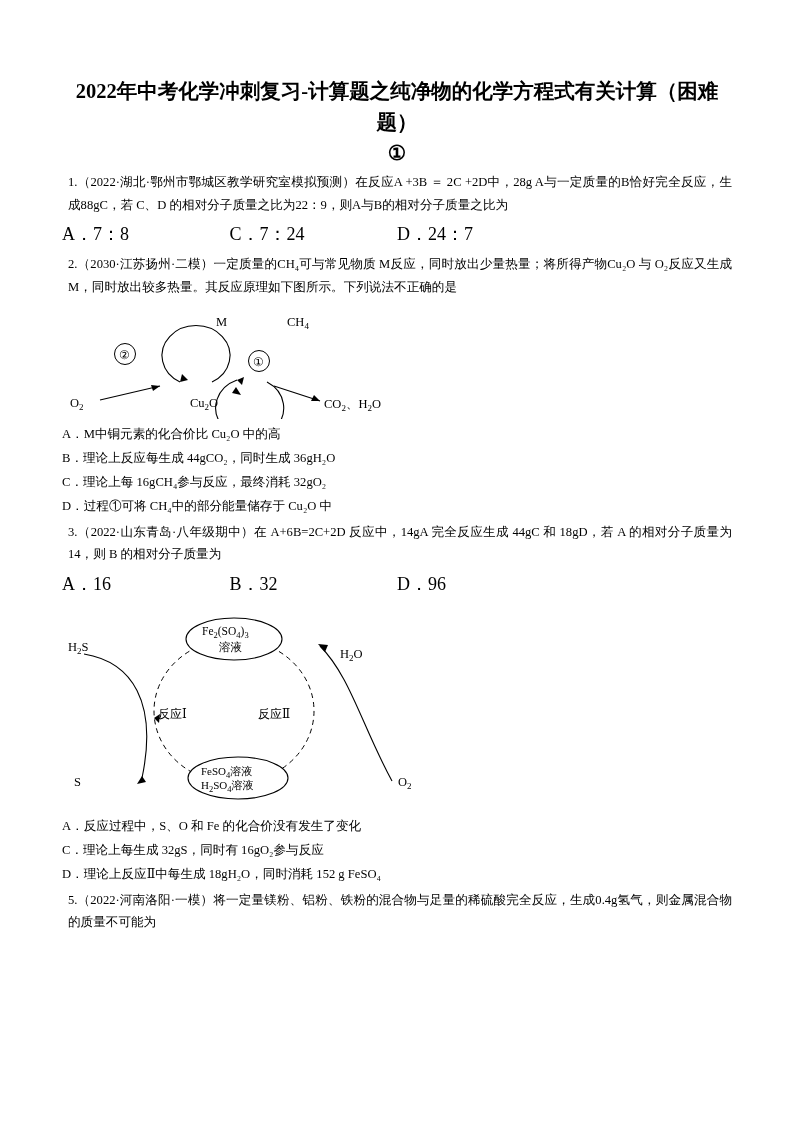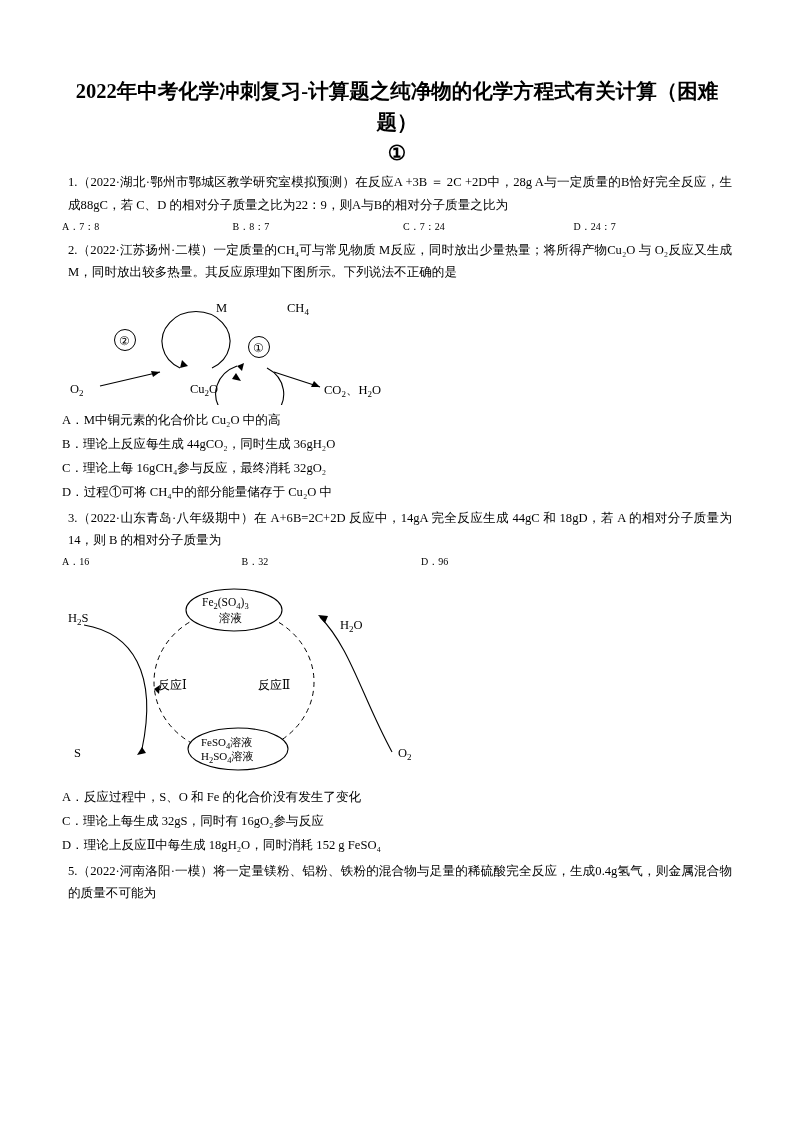--- a/index.html
+++ b/index.html
@@ -42,26 +42,25 @@
     font-family: "Liberation Serif", "DejaVu Serif", serif;
   }
   .q {
     font-size: 12.6px;
     line-height: 1.78;
     margin: 3px 0 0 6px;
     text-align: justify;
     font-family: "Liberation Serif", "DejaVu Serif", serif;
   }
   .opts {
-    font-size: 10px;
+    font-size: 18px;
     line-height: 1.8;
     margin: 2px 0 0 0;
     display: flex;
     font-family: "Liberation Serif", "DejaVu Serif", serif;
-    gap: 12px;
   }
   .opts span {
     display: inline-block;
   }
   .opts.four span { width: 25%; }
   .opt-line {
     font-size: 12.6px;
     line-height: 1.82;
     margin: 1px 0 0 0;
     font-family: "Liberation Serif", "DejaVu Serif", serif;
@@ -83,26 +82,25 @@
 
   <div class="doc-title">
     <span>2022年中考化学冲刺复习-计算题之纯净物的化学方程式有关计算（困难题）</span>
     <span class="line2">①</span>
   </div>
 
 
   <div class="q">1.（2022·湖北·鄂州市鄂城区教学研究室模拟预测）在反应A +3B ＝ 2C +2D中，28g A与一定质量的B恰好完全反应，生成88gC，若 C、D 的相对分子质量之比为22：9，则A与B的相对分子质量之比为</div>
   <div class="opts four">
     <span>A．7：8</span>
-    <span>B．8：7</span>
     <span>C．7：24</span>
     <span>D．24：7</span>
   </div>
 
-  <div class="q">2.（2022·江苏扬州·二模）一定质量的CH₄可与常见物质 M反应，同时放出少量热量；将所得产物Cu₂O 与 O₂反应又生成 M，同时放出较多热量。其反应原理如下图所示。下列说法不正确的是</div>
+  <div class="q">2.（2030·江苏扬州·二模）一定质量的CH₄可与常见物质 M反应，同时放出少量热量；将所得产物Cu₂O 与 O₂反应又生成 M，同时放出较多热量。其反应原理如下图所示。下列说法不正确的是</div>
 
   <div class="fig">
     <svg width="420" height="115" viewBox="0 0 420 115">
 
       <path d="M 118 78 A 34 30 0 1 1 150 78" fill="none" stroke="#000" stroke-width="1.1"></path>
 
       <path d="M 118 78 l 2 -8 l 6 6 z" fill="#000"></path>
 
       <path d="M 175 76 A 34 30 0 1 0 205 78" fill="none" stroke="#000" stroke-width="1.1"></path>
       <path d="M 175 76 l 7 -3 l -2 8 z" fill="#000"></path>

